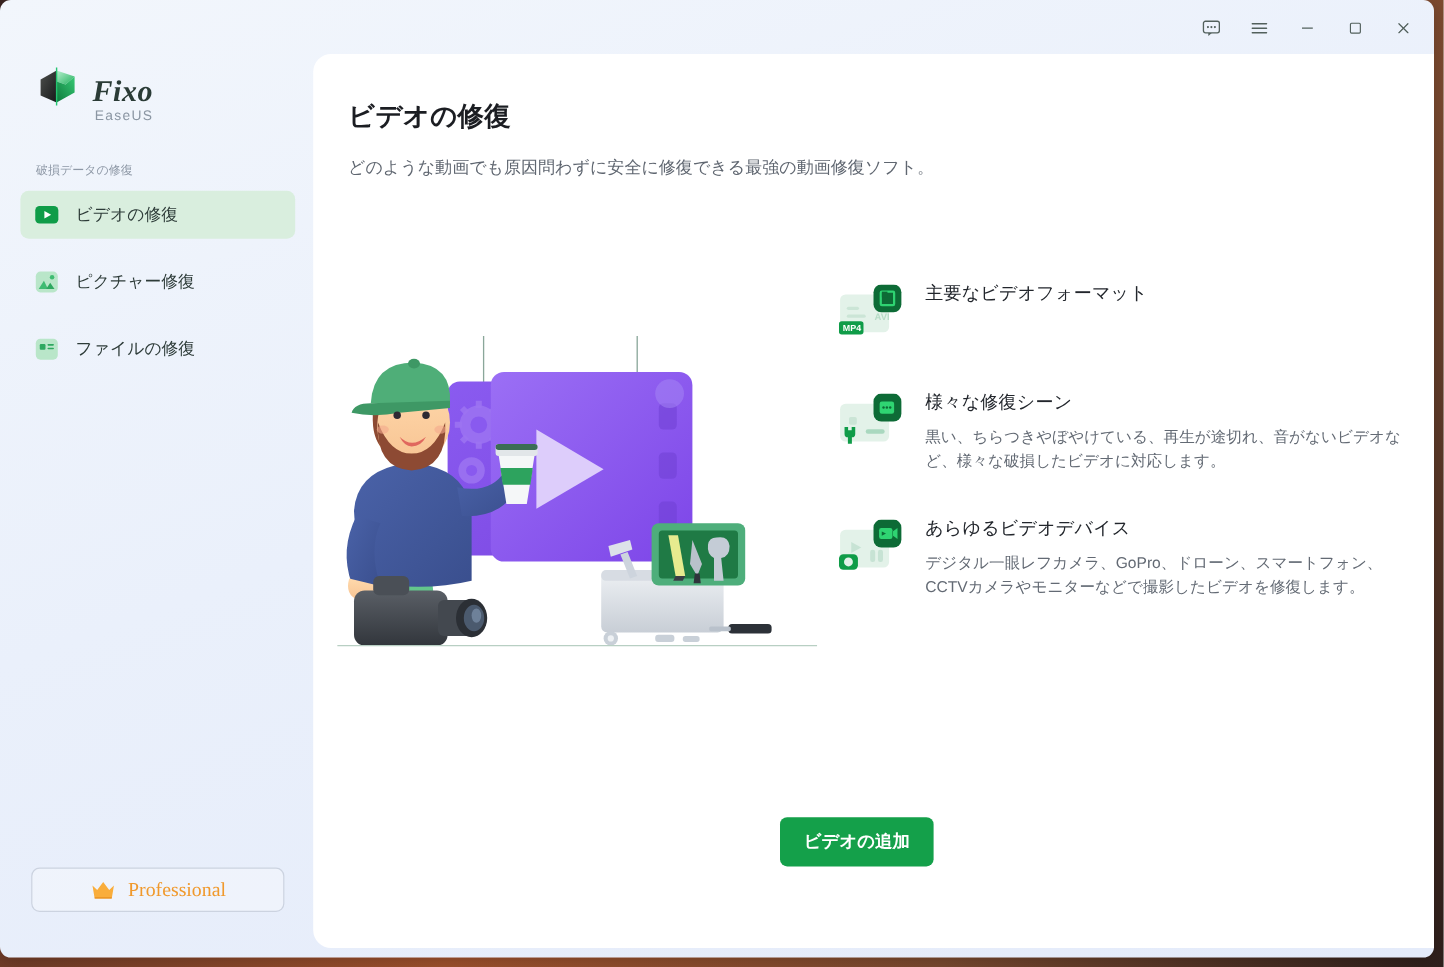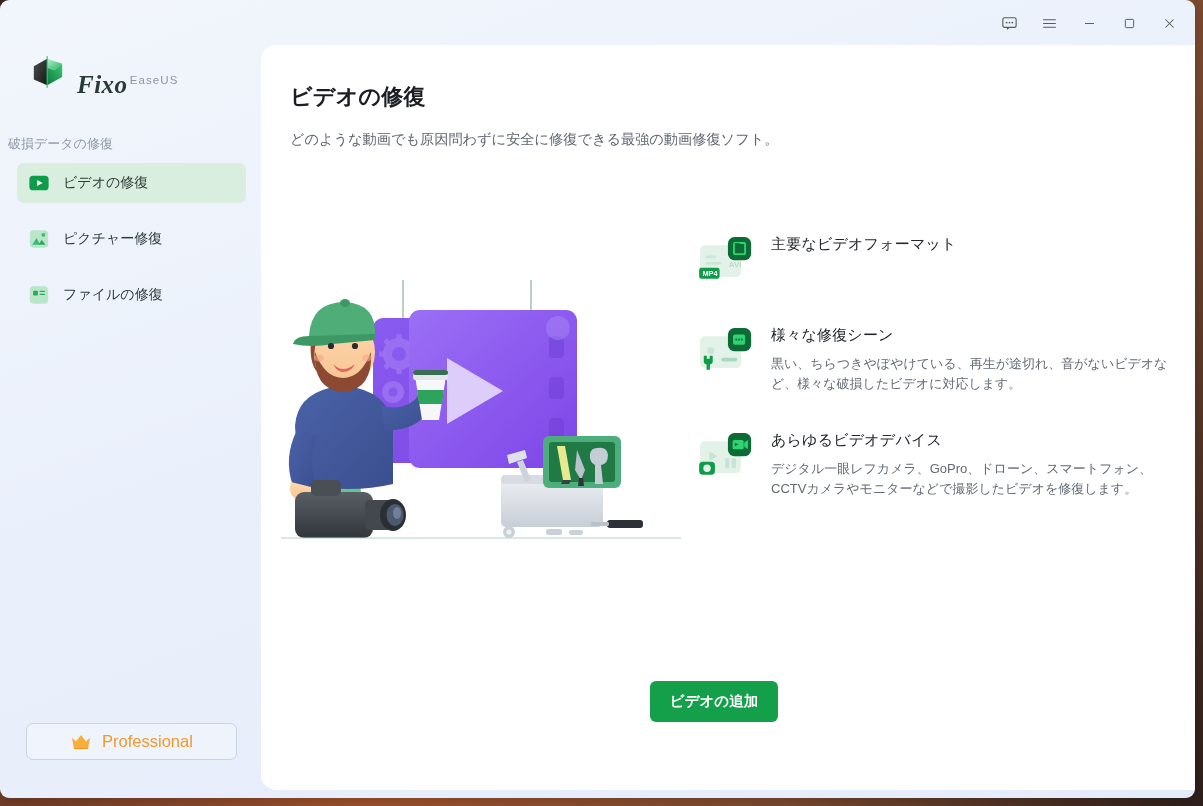--- a/index.html
+++ b/index.html
@@ -56,40 +56,40 @@
     padding-top: 42px;
   }
   #brand {
     display: flex;
     align-items: center;
     gap: 9px;
     padding-left: 28px;
     height: 60px;
   }
   #brand-logo { width: 40px; height: 40px; flex: none; }
-  .brand-text { display: flex; flex-direction: row; line-height: 1; margin-top: 24px; }
+  .brand-text { display: flex; flex-direction: column; line-height: 1; margin-top: 24px; }
   #brand-name {
     font-family: "Liberation Serif", "DejaVu Serif", serif;
     font-style: italic;
     font-size: 25px;
     font-weight: bold;
     color: #2a3b36;
     letter-spacing: 0.5px;
   }
   #brand-sub {
     font-size: 11.5px;
     color: #8b96a3;
     letter-spacing: 1.1px;
     margin-top: 3px;
     margin-left: 2px;
   }
 
   #nav-group-label {
-    margin: 33px 0 10px 8px;
-    font-size: 13px;
+    margin: 33px 0 10px 30px;
+    font-size: 10px;
     color: #8e98a6;
   }
 
   .nav-item {
     display: flex;
     align-items: center;
     gap: 13px;
     height: 40px;
     margin: 0 15px 16px 17px;
     padding-left: 11px;
@@ -110,21 +110,21 @@
     border: 1px solid #ccd3e0;
     border-radius: 7px;
     background: rgba(255,255,255,0.32);
     display: flex;
     align-items: center;
     justify-content: center;
     gap: 10px;
     cursor: default;
   }
   #pro-label {
-    font-family: Liberation Sans, sans-serif;
+    font-family: Liberation Serif, serif;
     font-size: 16.5px;
     color: #f0992c;
   }
 
   
   #main-card {
     position: absolute;
     left: 261px;
     top: 45px;
     width: 934px;

